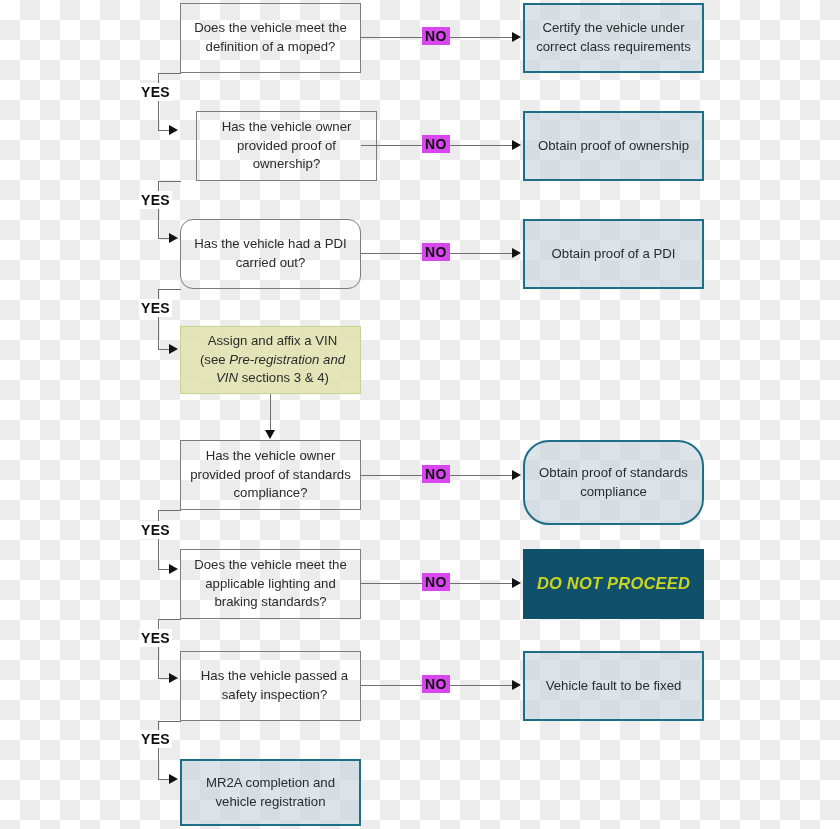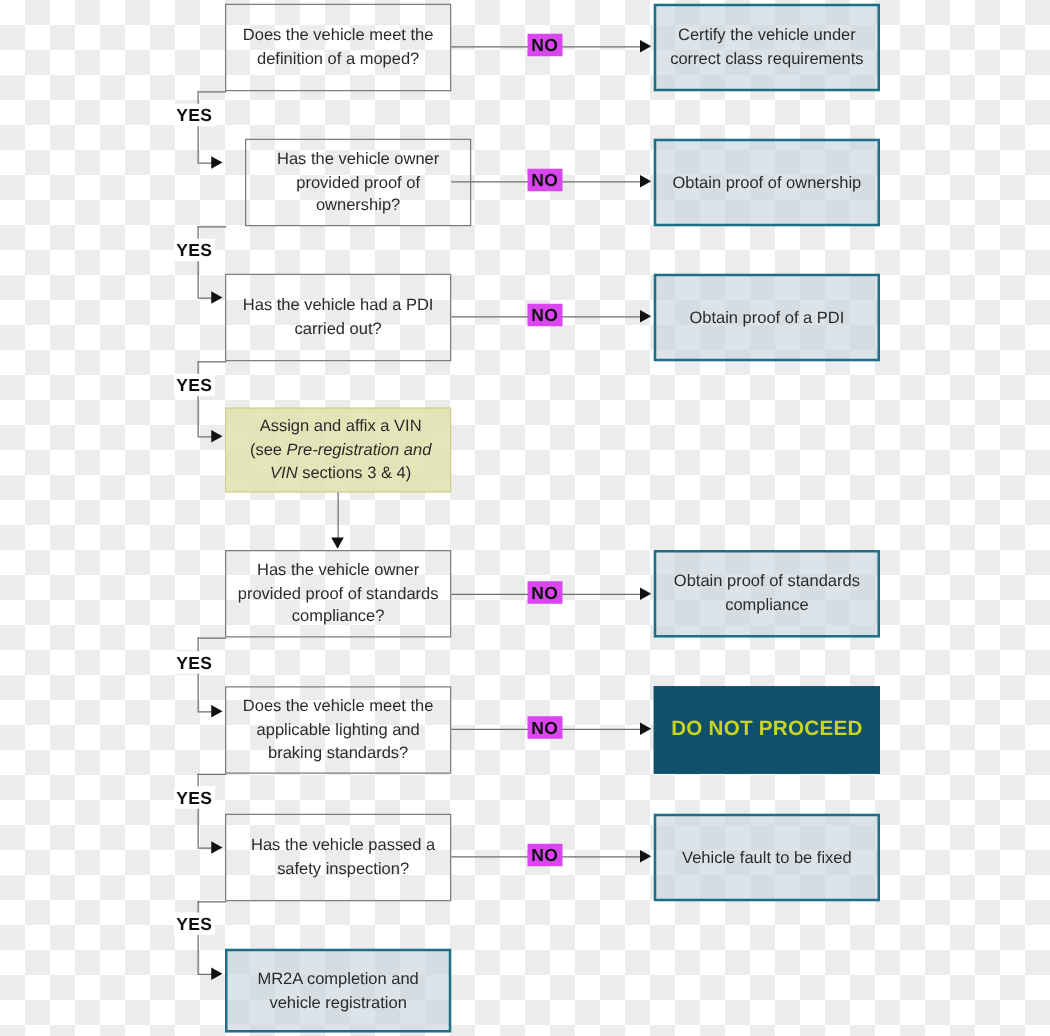--- a/index.html
+++ b/index.html
@@ -121,21 +121,21 @@
   <div class="box action" style="left:523px; top:111px; width:181px; height:70px;">
     <span class="txt">Obtain proof of ownership</span>
   </div>
 
   <div class="hline" style="left:158px; top:181px; width:23px;"></div>
   <div class="vline" style="left:158px; top:181px; height:57px;"></div>
   <div class="hline" style="left:158px; top:238px; width:13px;"></div>
   <div class="arrow-r" style="left:169px; top:233px;"></div>
   <div class="lbl-yes" style="left:139px; top:191px;">YES</div>
 
-  <div class="box decision" style="left:180px; top:219px; width:181px; height:70px;">
+  <div class="box decision" style="left:180px; top:219px; width:181px; height:70px;border-radius:13px;">
     <span class="txt">Has the vehicle had a PDI carried out?</span>
   </div>
 
   <div class="hline" style="left:361px; top:253px; width:153px;"></div>
   <div class="arrow-r" style="left:512px; top:248px;"></div>
   <div class="lbl-no" style="left:422px; top:243px;">NO</div>
 
   <div class="box action" style="left:523px; top:219px; width:181px; height:70px;">
     <span class="txt">Obtain proof of a PDI</span>
   </div>
@@ -158,39 +158,39 @@
   <div class="arrow-d" style="left:265px; top:430px;"></div>
 
   <div class="box decision" style="left:180px; top:440px; width:181px; height:70px;">
     <span class="txt">Has the vehicle owner provided proof of standards compliance?</span>
   </div>
 
   <div class="hline" style="left:361px; top:475px; width:153px;"></div>
   <div class="arrow-r" style="left:512px; top:470px;"></div>
   <div class="lbl-no" style="left:422px; top:465px;">NO</div>
 
-  <div class="box action" style="left:523px; top:440px; width:181px; height:70px;">
+  <div class="box action" style="left:523px; top:440px; width:181px; height:85px;border-radius:26px;">
     <span class="txt">Obtain proof of standards compliance</span>
   </div>
 
   <div class="hline" style="left:158px; top:510px; width:23px;"></div>
   <div class="vline" style="left:158px; top:510px; height:59px;"></div>
   <div class="hline" style="left:158px; top:569px; width:13px;"></div>
   <div class="arrow-r" style="left:169px; top:564px;"></div>
   <div class="lbl-yes" style="left:139px; top:521px;">YES</div>
 
   <div class="box decision" style="left:180px; top:549px; width:181px; height:70px;">
     <span class="txt">Does the vehicle meet the applicable lighting and braking standards?</span>
   </div>
 
   <div class="hline" style="left:361px; top:583px; width:153px;"></div>
   <div class="arrow-r" style="left:512px; top:578px;"></div>
   <div class="lbl-no" style="left:422px; top:573px;">NO</div>
 
-  <div class="box stop" style="left:523px; top:549px; width:181px; height:70px;">
+  <div class="box stop" style="left:523px; top:549px; width:181px; height:70px;font-style:italic;">
     <span class="txt">DO NOT PROCEED</span>
   </div>
 
   <div class="hline" style="left:158px; top:619px; width:23px;"></div>
   <div class="vline" style="left:158px; top:619px; height:59px;"></div>
   <div class="hline" style="left:158px; top:678px; width:13px;"></div>
   <div class="arrow-r" style="left:169px; top:673px;"></div>
   <div class="lbl-yes" style="left:139px; top:629px;">YES</div>
 
   <div class="box decision" style="left:180px; top:651px; width:181px; height:70px;padding-left:16px;">

